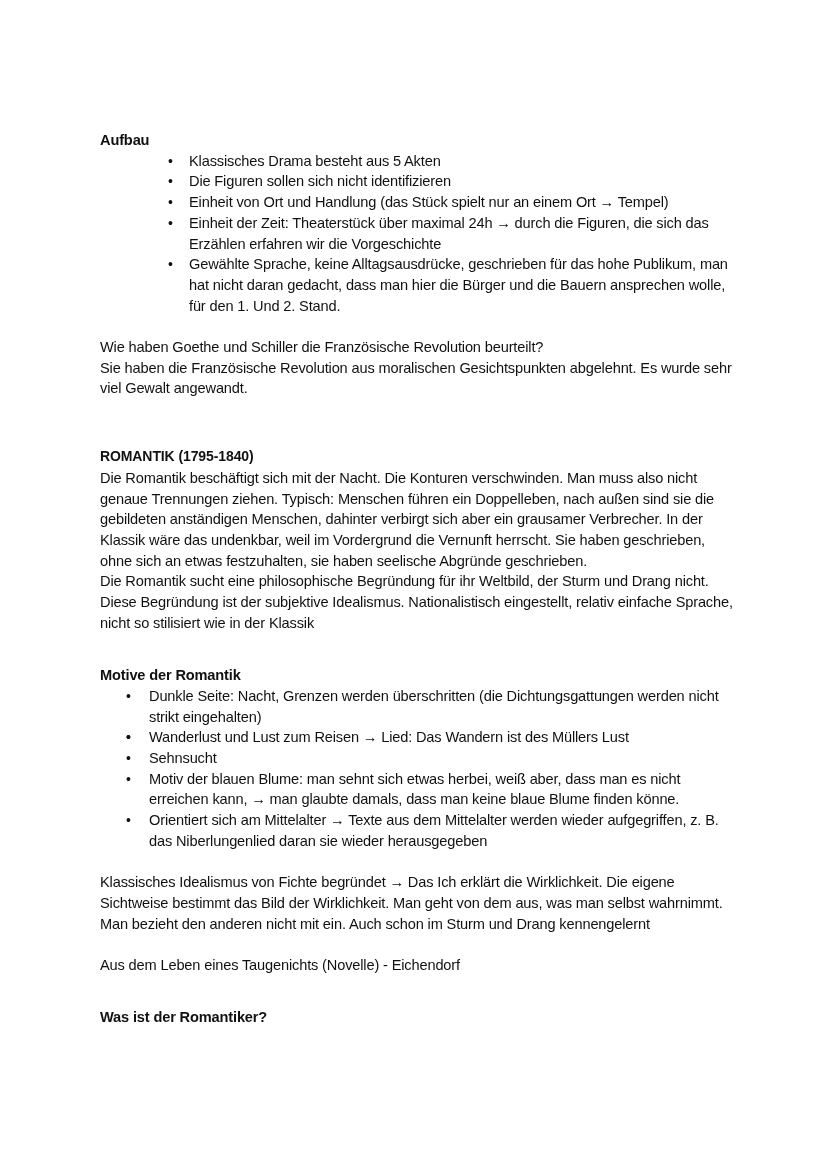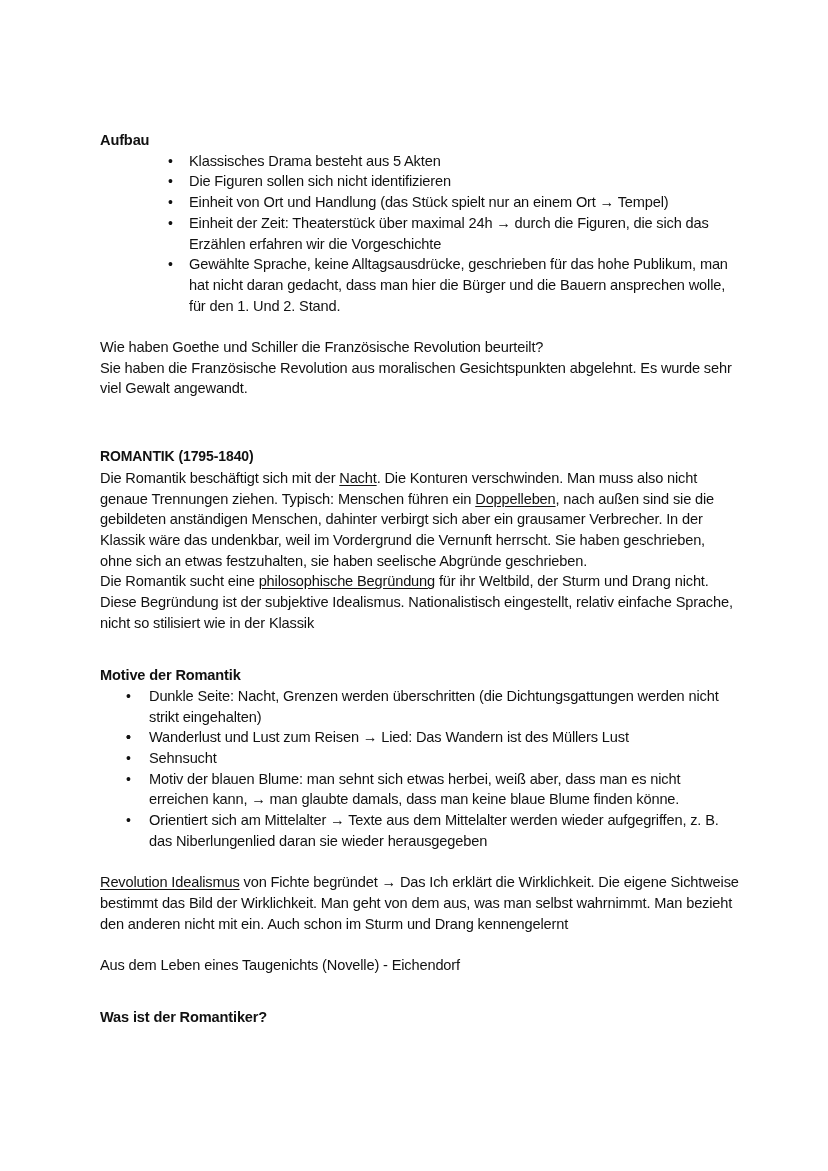--- a/index.html
+++ b/index.html
@@ -6,21 +6,21 @@
   body {
     width: 828px; height: 1171px; position: relative; overflow: hidden;
     font-family: "Liberation Sans", sans-serif;
     color: #111111;
   }
   .page {
     position: absolute; left: 100px; top: 119px; width: 640px;
     font-size: 14.6px; line-height: 20.7px; letter-spacing: -0.15px;
   }
   .bold { font-weight: bold; margin-top: 11px; }
-  .u { text-decoration: underline; text-underline-offset: 2px; }
+  .u { text-underline-offset: 2px; }
   p { margin: 0; }
   .gap { height: 20.7px; }
   .h1 {
     font-weight: bold; font-size: 14px; line-height: 24px;
     margin-top: 24px; letter-spacing: -0.1px;
   }
   ul { list-style: none; margin: 0; padding: 0; }
   li { position: relative; }
   ul.aufbau li { padding-left: 89px; }
   ul.aufbau li .bullet { position: absolute; left: 68px; }
@@ -56,20 +56,20 @@
   <ul class="motive">
     <li><span class="bullet">•</span><span>Dunkle Seite: Nacht, Grenzen werden überschritten (die Dichtungsgattungen werden nicht strikt eingehalten)</span></li>
     <li><span class="bullet">•</span></li>
     <li><span class="bullet">•</span><span>Wanderlust und Lust zum Reisen → Lied: Das Wandern ist des Müllers Lust</span></li>
     <li><span class="bullet">•</span><span>Sehnsucht</span></li>
     <li><span class="bullet">•</span><span>Motiv der blauen Blume: man sehnt sich etwas herbei, weiß aber, dass man es nicht erreichen kann, → man glaubte damals, dass man keine blaue Blume finden könne.</span></li>
     <li><span class="bullet">•</span><span>Orientiert sich am Mittelalter → Texte aus dem Mittelalter werden wieder aufgegriffen, z. B. das Niberlungenlied daran sie wieder herausgegeben</span></li>
   </ul>
 
   <div class="gap"></div>
-  <p><span class="u">Revolution Idealismus</span><span> von Fichte begründet → Das Ich erklärt die Wirklichkeit. Die eigene Sichtweise bestimmt das Bild der Wirklichkeit. Man geht von dem aus, was man selbst wahrnimmt. Man bezieht den anderen nicht mit ein. Auch schon im Sturm und Drang kennengelernt</span></p>
+  <p><span class="u">Klassisches Idealismus</span><span> von Fichte begründet → Das Ich erklärt die Wirklichkeit. Die eigene Sichtweise bestimmt das Bild der Wirklichkeit. Man geht von dem aus, was man selbst wahrnimmt. Man bezieht den anderen nicht mit ein. Auch schon im Sturm und Drang kennengelernt</span></p>
 
   <div class="gap"></div>
   <p>Aus dem Leben eines Taugenichts (Novelle) - Eichendorf</p>
 
   <div class="gap"></div>
   <p class="bold">Was ist der Romantiker?</p>
 </div>
 
 </body></html>

